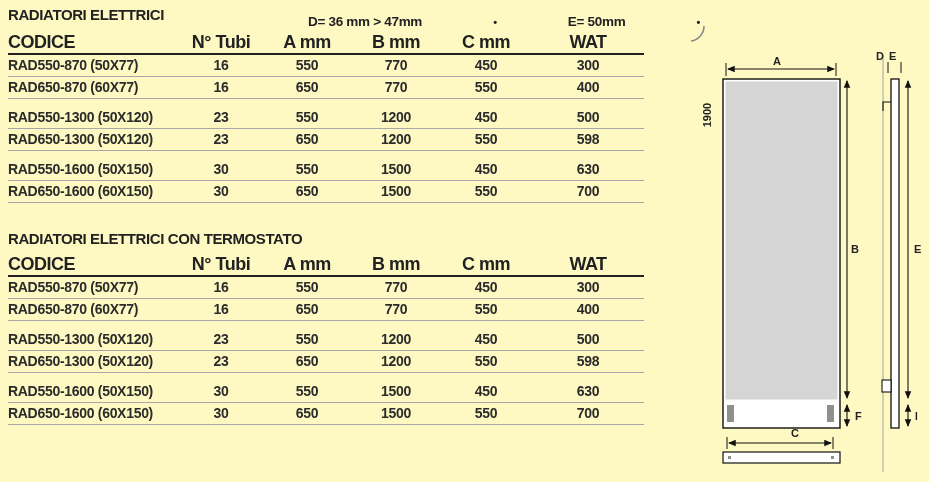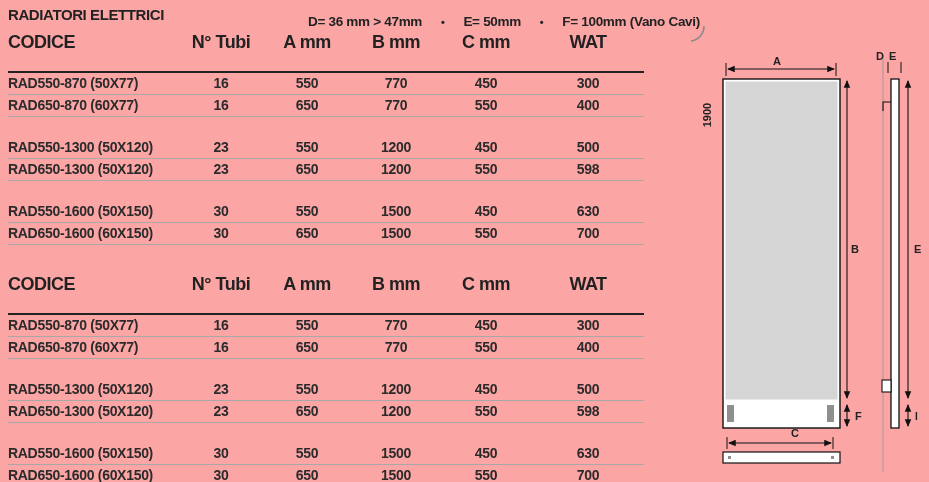--- a/index.html
+++ b/index.html
@@ -4,21 +4,21 @@
 <style>
   * { margin: 0; padding: 0; box-sizing: border-box; }
   html, body { background: #ffffff; }
   body {
     font-family: "Liberation Sans", sans-serif;
     width: 929px; height: 482px;
     position: relative;
     color: #2b2b2b;
     overflow: hidden;
   }
-  .page { position: absolute; inset: 0; background: #fca5a5; }
+  .page { position: absolute; inset: 0; background: #fef9c3; }
 
   
   .tables-col { position: absolute; left: 8px; top: 6px; width: 650px; }
 
   .section-title {
     font-weight: 700; font-size: 15px; letter-spacing: -0.4px;
     color: #222; white-space: nowrap;
   }
   .title-row { display: flex; align-items: baseline; }
   .specs-line {
@@ -35,34 +35,34 @@
   }
   table.spec-table col.c-codice { width: 172px; }
   table.spec-table col.c-tubi   { width: 82px; }
   table.spec-table col.c-a      { width: 90px; }
   table.spec-table col.c-b      { width: 88px; }
   table.spec-table col.c-c      { width: 92px; }
   table.spec-table col.c-wat    { width: 112px; }
 
   table.spec-table th {
     font-weight: 700; font-size: 18px; letter-spacing: -0.5px;
-    color: #222; text-align: center; padding: 2px 0 18px 0;
+    color: #222; text-align: center; padding: 2px 0 0 0;
     border-bottom: 2.5px solid #222; white-space: nowrap;
   }
   table.spec-table th.left { text-align: left; }
 
   table.spec-table td {
     font-weight: 700; font-size: 14px; letter-spacing: -0.3px;
     color: #2b2b2b; text-align: center;
     padding: 2px 0 3px 0;
     border-bottom: 1.2px solid #a8a8a8;
     white-space: nowrap;
   }
   table.spec-table td:first-child { text-align: left; margin-left: 10px; }
-  table.spec-table tr.group-start td { padding-top: 22px; }
+  table.spec-table tr.group-start td { padding-top: 10px; }
 
   .section-2 { margin-top: 27px; }
   .section-2 .section-title { font-size: 15px; }
   .section-2 table.spec-table { margin-top: 5px; }
 
   
   .diagram-wrap { position: absolute; left: 690px; top: 25px; width: 239px; height: 457px; }
   svg text {
     font-family: "Liberation Sans", sans-serif;
     font-weight: 700; font-size: 11px; fill: #222;
@@ -77,21 +77,20 @@
   <div class="tables-col">
 
     <div class="title-row">
       <div class="section-title">RADIATORI ELETTRICI</div>
     </div>
     <div class="specs-line">
       <span>D= 36 mm &gt; 47mm</span>
       <span class="spec-sep">•</span>
       <span>E= 50mm</span>
       <span class="spec-sep">•</span>
-      <span>F= 100mm (Vano Cavi)</span>
     </div>
 
     <table class="spec-table">
       <colgroup>
         <col class="c-codice">
           <col class="c-tubi">
           <col class="c-a">
         <col class="c-b">
           <col class="c-c">
           <col class="c-wat">
@@ -152,20 +151,21 @@
             <td>30</td>
             <td>650</td>
             <td>1500</td>
             <td>550</td>
             <td>700</td>
           </tr>
         </tbody>
     </table>
 
     <div class="section-2">
+      <div class="section-title">RADIATORI ELETTRICI CON TERMOSTATO</div>
 
       <table class="spec-table">
         <colgroup>
           <col class="c-codice">
             <col class="c-tubi">
             <col class="c-a">
           <col class="c-b">
             <col class="c-c">
             <col class="c-wat">
         </colgroup>

